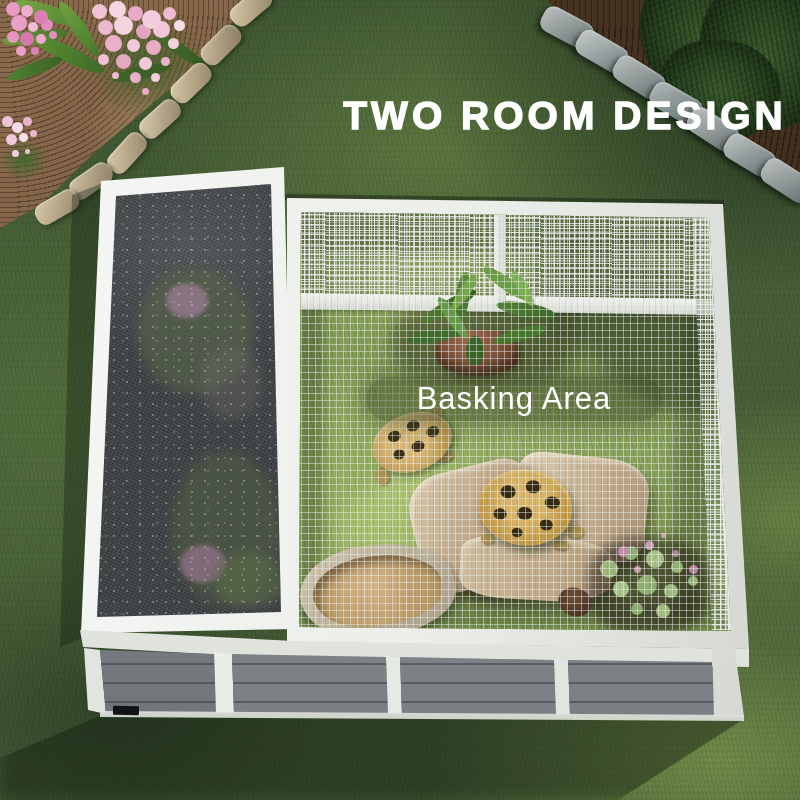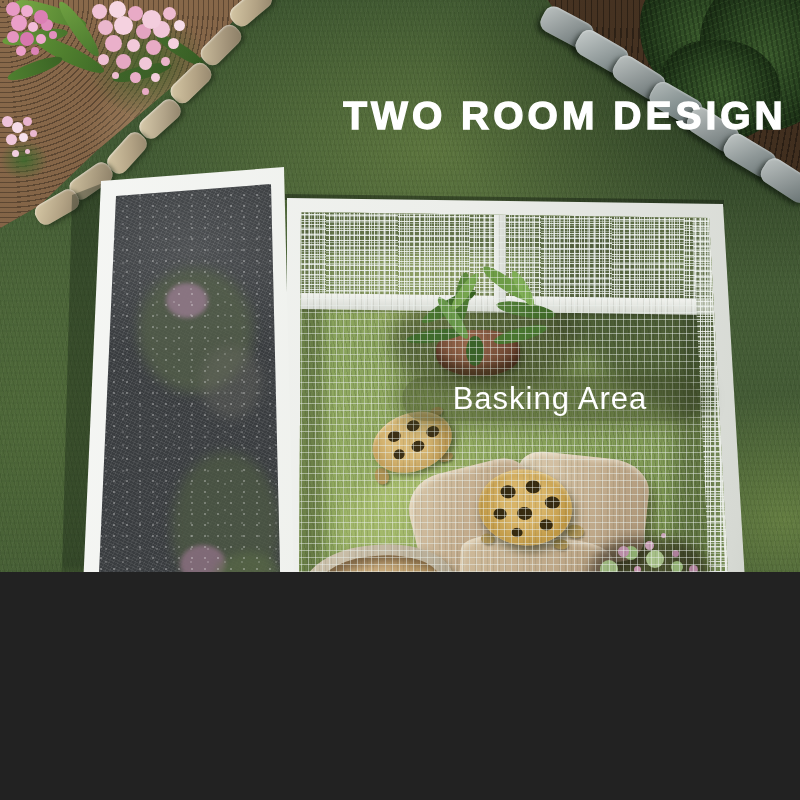--- a/index.html
+++ b/index.html
@@ -1,16 +1,16 @@
 <!DOCTYPE html>
 <html><head>
 <meta charset="utf-8">
 <style>
   html,body{margin:0;padding:0;background:#222;}
-  .scene{position:relative;width:800px;height:572px;overflow:hidden;
+  .scene{position:relative;width:800px;height:800px;overflow:hidden;
          font-family:"Liberation Sans",sans-serif;background:#d946ef;}
   .abs{position:absolute;}
 
   
   .lawn{inset:0;
     background-color:#44603a;
     background-image:
       radial-gradient(500px 300px at 780px 80px, rgba(16,28,14,.55), transparent 70%),
       radial-gradient(420px 260px at 430px 150px, rgba(125,150,75,.45), transparent 70%),
       radial-gradient(340px 420px at 40px 420px, rgba(95,125,62,.40), transparent 70%),
@@ -126,21 +126,21 @@
       repeating-linear-gradient(180deg, transparent 0 17px, rgba(45,50,56,.45) 17px 19px);}
   .post{background:linear-gradient(90deg,#f0f2ee,#dcdfd9);}
 
   
   .heading{left:340px;top:94px;width:450px;text-align:center;color:#fff;
     font-size:39px;font-weight:bold;letter-spacing:4px;-webkit-text-stroke:1.3px #fff;}
   .pill{display:flex;align-items:center;justify-content:center;color:#fff;letter-spacing:1px;}
   .pill-hide{left:56px;top:375px;width:226px;height:43px;border-radius:22px;
     background:rgba(38,46,26,.72);font-size:30px;}
   .pill-bask{left:366px;top:377px;width:296px;height:44px;border-radius:22px;
-    background:rgba(60,72,38,.45);box-shadow:0 0 18px 8px rgba(60,72,38,.35);font-size:31px;margin-left:36px;}
+    background:rgba(60,72,38,.45);box-shadow:0 0 18px 8px rgba(60,72,38,.35);font-size:31px;}
 </style>
 </head>
 <body>
 
 <div class="scene">
 
   <div class="abs lawn"></div>
   <div class="abs blades"></div>
 
   <div class="abs bed"></div>

